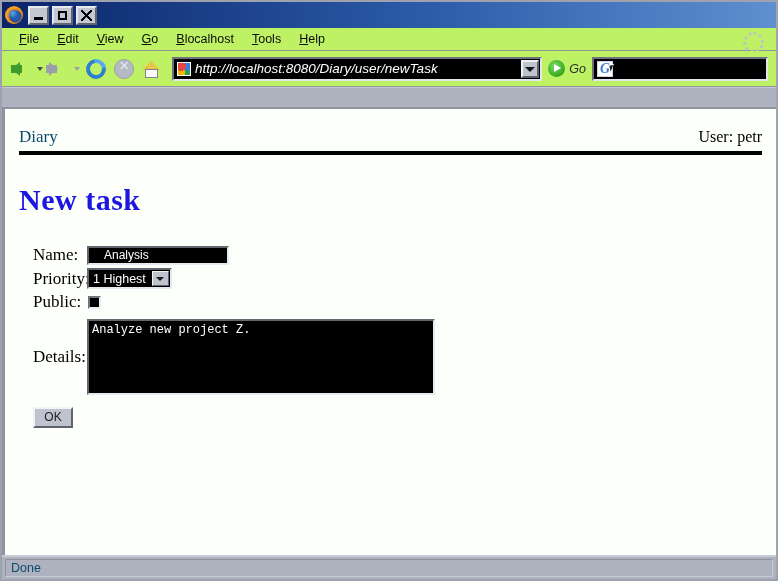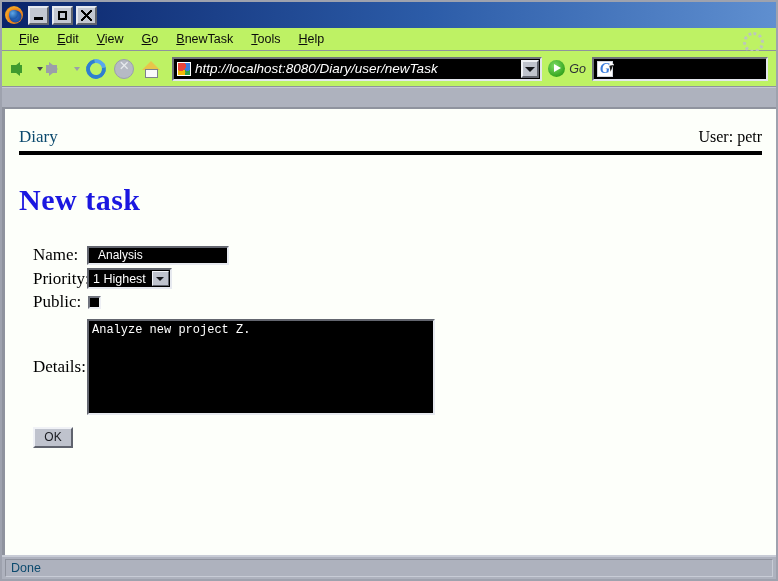--- a/index.html
+++ b/index.html
@@ -462,21 +462,21 @@
     background: #000000;
     color: #ffffff;
     border-top: 2px solid #63666f;
     border-left: 2px solid #63666f;
     border-right: 2px solid #e6e9ef;
     border-bottom: 2px solid #e6e9ef;
     box-sizing: border-box;
     font-family: "Liberation Sans", sans-serif;
     font-size: 12px;
     line-height: 15px;
-    padding-left: 9px;
+    padding-left: 15px;
     overflow: hidden;
     white-space: nowrap;
     cursor: text;
   }
   .sel-input {
     height: 21px;
     background: #000000;
     border-top: 2px solid #63666f;
     border-left: 2px solid #63666f;
     border-right: 2px solid #e6e9ef;
@@ -524,21 +524,21 @@
     cursor: default;
   }
 
   .details-row {
     display: flex;
     align-items: center;
     margin-top: 7px;
   }
   .ta {
     width: 348px;
-    height: 96px;
+    height: 76px;
     background: #000000;
     color: #ffffff;
     border-top: 2px solid #63666f;
     border-left: 2px solid #63666f;
     border-right: 2px solid #e6e9ef;
     border-bottom: 2px solid #e6e9ef;
     box-sizing: border-box;
     font-family: "Liberation Mono", monospace;
     font-size: 12px;
     line-height: 15px;
@@ -614,21 +614,21 @@
           <span class="g"></span>
         </div>
     </div>
   </div>
 
   <div id="menubar" class="chrome-bar">
     <div class="menuitem"><span class="u">F</span><span>ile</span></div>
     <div class="menuitem"><span class="u">E</span><span>dit</span></div>
     <div class="menuitem"><span class="u">V</span><span>iew</span></div>
     <div class="menuitem"><span class="u">G</span><span>o</span></div>
-    <div class="menuitem"><span class="u">B</span><span>newTask</span></div>
+    <div class="menuitem"><span class="u">B</span><span>localhost</span></div>
     <div class="menuitem"><span class="u">T</span><span>ools</span></div>
     <div class="menuitem"><span class="u">H</span><span>elp</span></div>
     <div id="menu-decor"></div>
   </div>
 
   <div id="navbar" class="chrome-bar">
     <div class="navicon">
         <span class="arrow-l"></span>
       </div>
     <div class="caret"></div>

